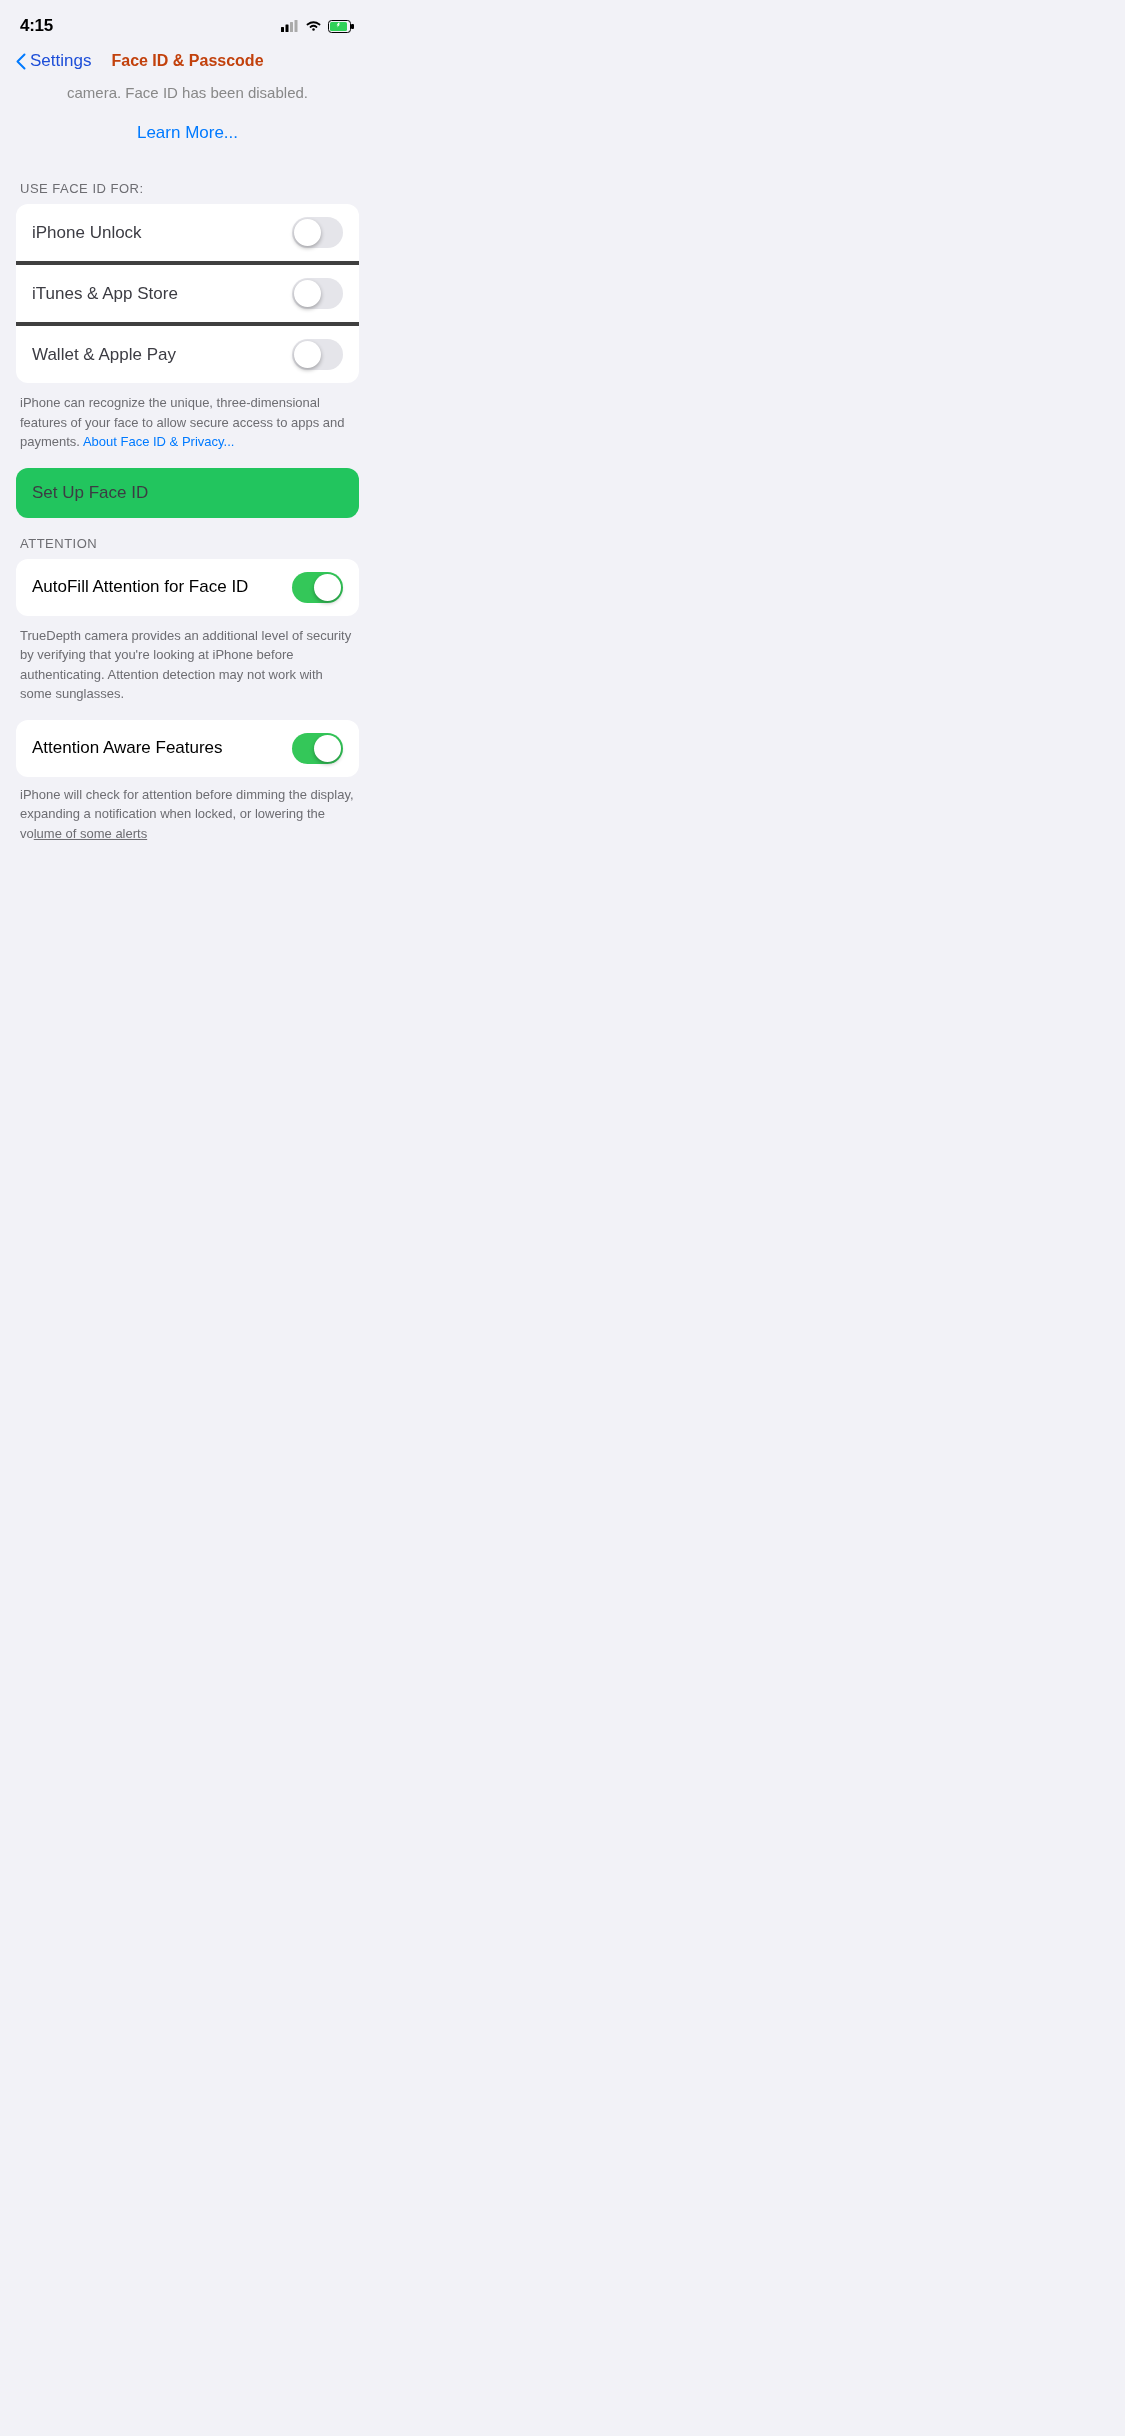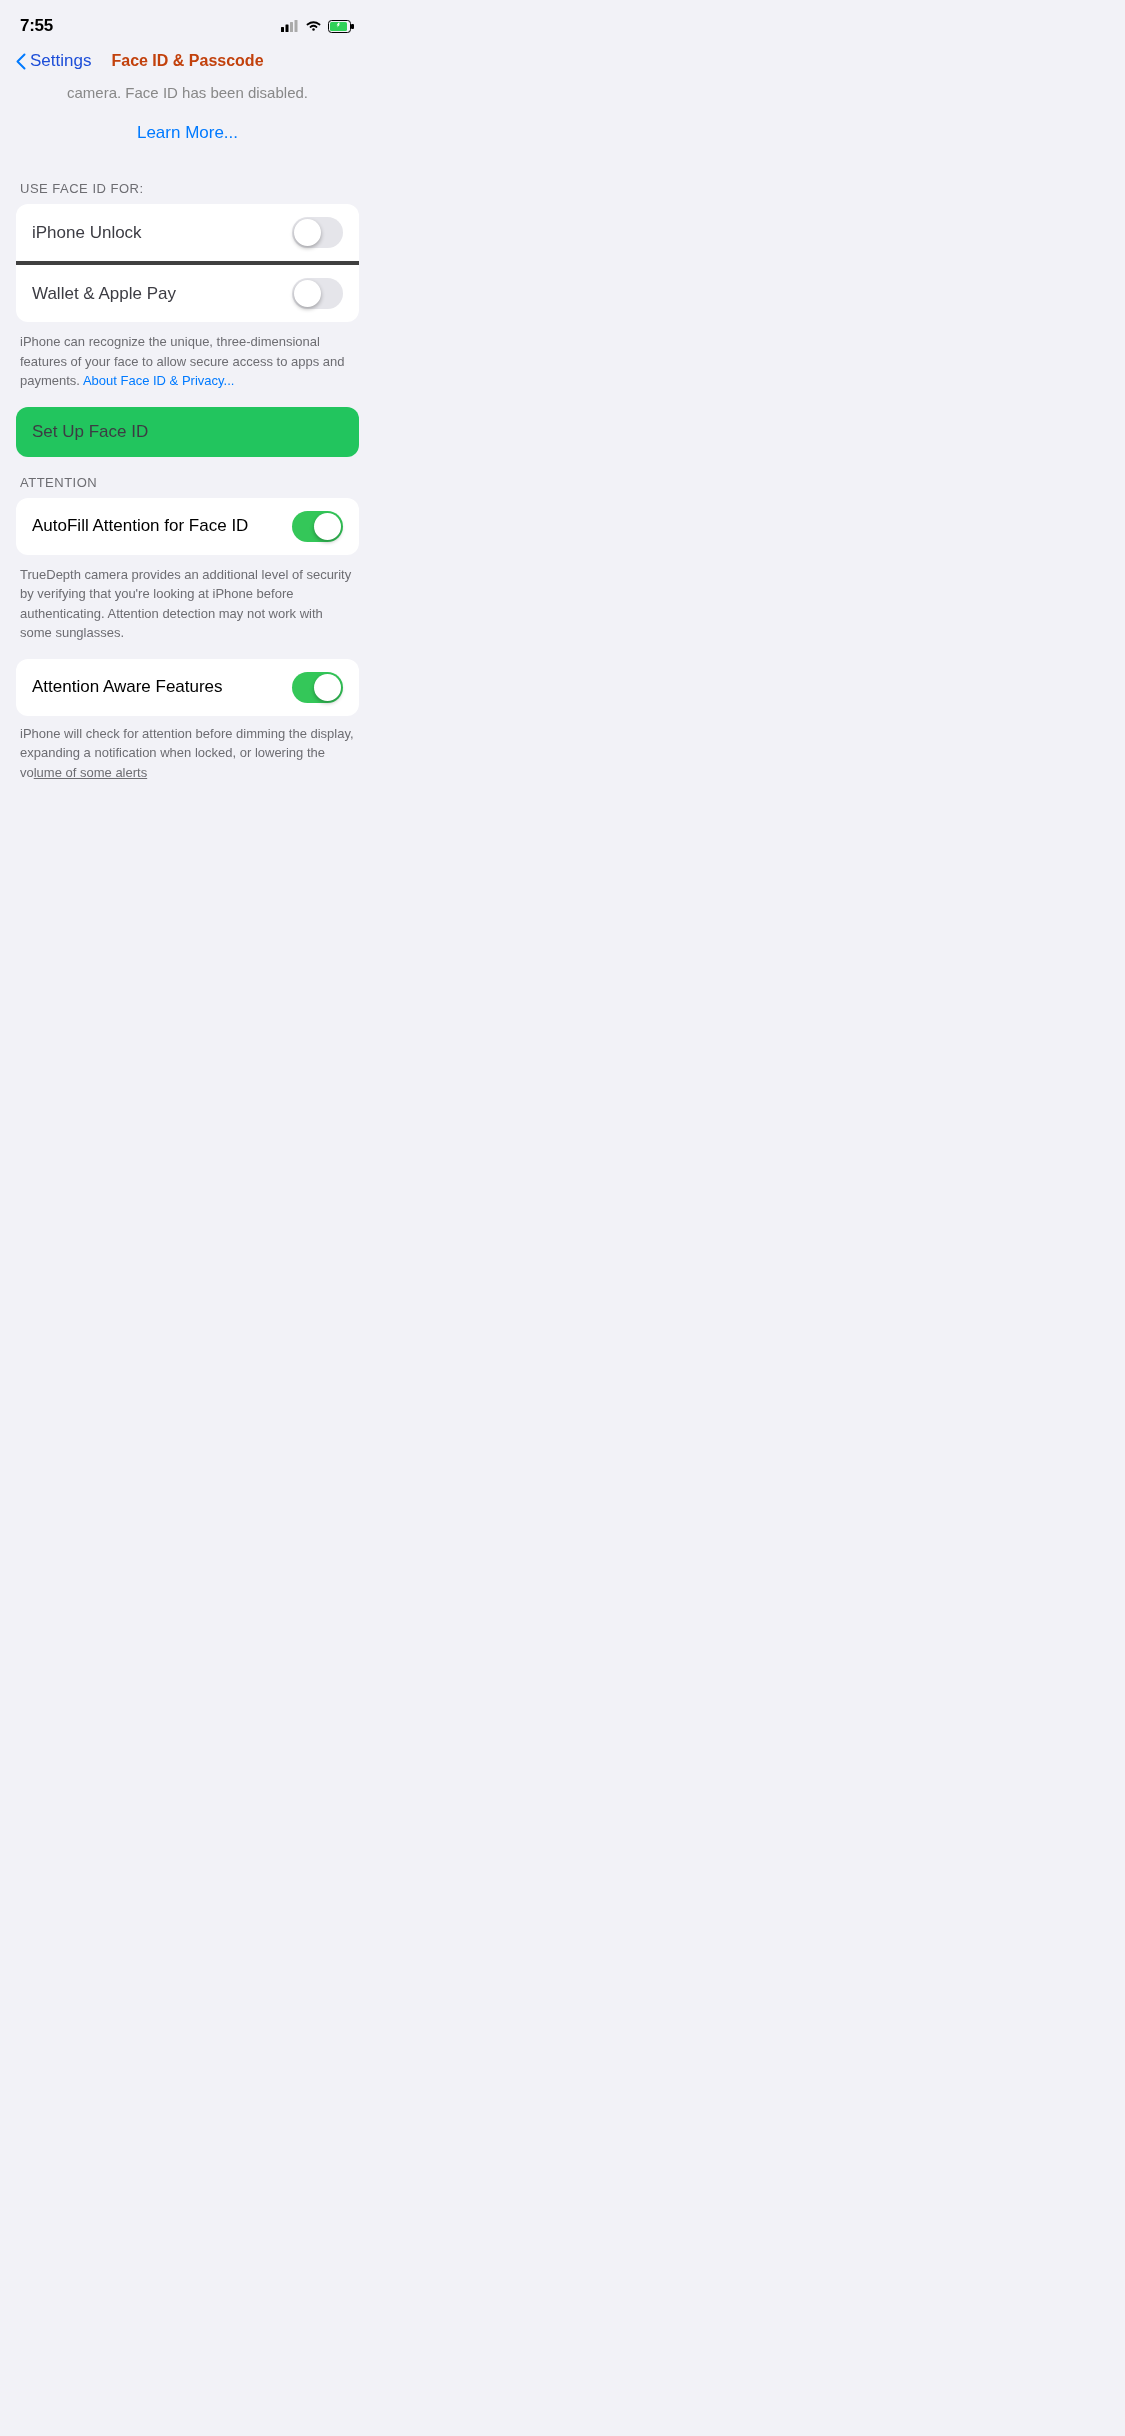--- a/index.html
+++ b/index.html
@@ -205,21 +205,21 @@
 
     .partial-text span.underline {
       text-decoration: underline;
       margin-top: 16px;
     }
   </style>
 </head>
 <body>
 
 <div class="status-bar">
-  <span class="status-time">7:55</span>
+  <span class="status-time">4:15</span>
   <div class="status-icons">
 
     <svg width="18" height="12" viewBox="0 0 18 12">
       <rect x="0" y="7" width="3" height="5" rx="0.5" fill="#000"></rect>
       <rect x="4.5" y="4.5" width="3" height="7.5" rx="0.5" fill="#000"></rect>
       <rect x="9" y="2" width="3" height="10" rx="0.5" fill="#aaa"></rect>
       <rect x="13.5" y="0" width="3" height="12" rx="0.5" fill="#aaa"></rect>
     </svg>
 
     <svg width="17" height="12" viewBox="0 0 17 12">
@@ -255,20 +255,26 @@
 
 <div class="section-label">USE FACE ID FOR:</div>
 <div class="settings-card">
   <div class="settings-row">
     <span class="row-label">iPhone Unlock</span>
     <div class="toggle toggle-off">
       <div class="toggle-knob"></div>
     </div>
   </div>
   <div class="settings-row">
+    <span class="row-label">iTunes &amp; App Store</span>
+    <div class="toggle toggle-off">
+      <div class="toggle-knob"></div>
+    </div>
+  </div>
+  <div class="settings-row">
     <span class="row-label">Wallet &amp; Apple Pay</span>
     <div class="toggle toggle-off">
       <div class="toggle-knob"></div>
     </div>
   </div>
 </div>
 
 <div class="footer-text">
   <span>iPhone can recognize the unique, three-dimensional features of your face to allow secure access to apps and payments.</span>
   <span class="footer-link">About Face ID &amp; Privacy...</span>

